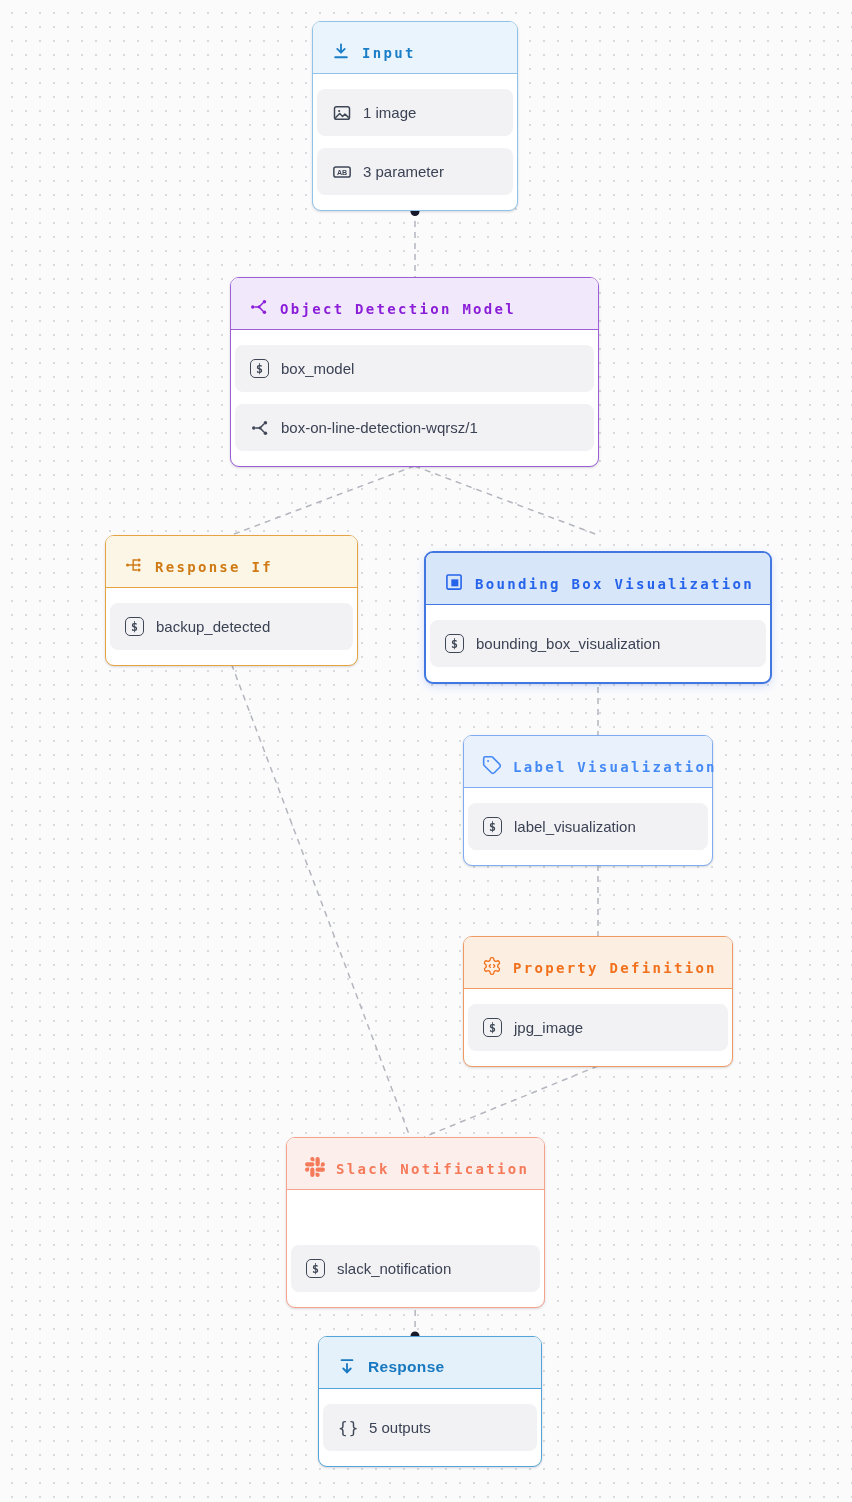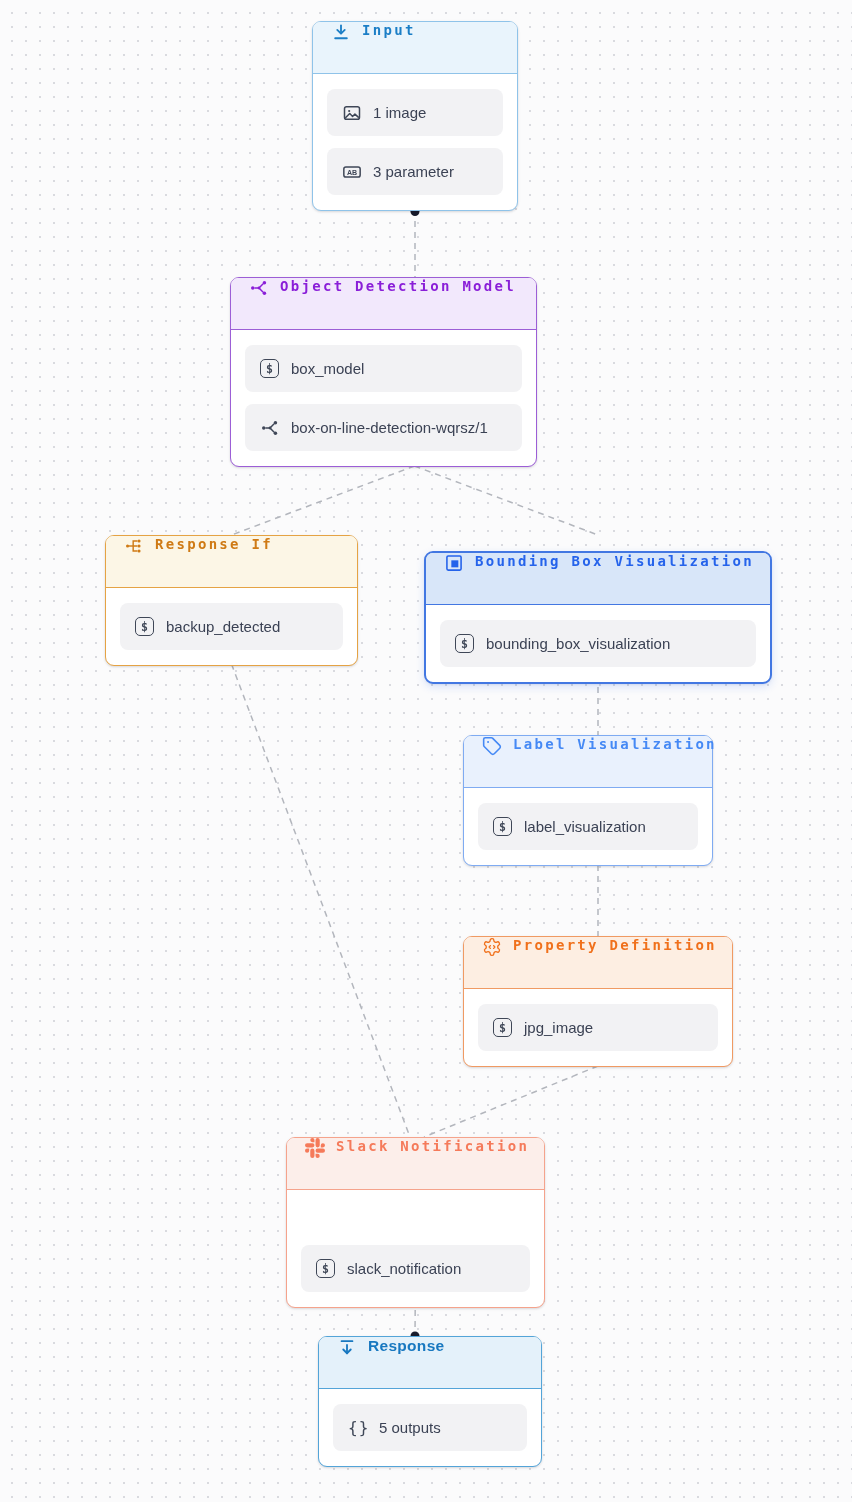--- a/index.html
+++ b/index.html
@@ -22,40 +22,40 @@
     position: absolute;
     background: #ffffff;
     border: 1.5px solid var(--border);
     border-radius: 9px;
     box-shadow: 0 1px 3px rgba(16,24,40,.10), 0 1px 2px rgba(16,24,40,.06);
     display: flex; flex-direction: column;
   }
   .node.selected { border-width: 2px; box-shadow: 0 3px 8px rgba(37,99,235,.16), 0 1px 2px rgba(16,24,40,.06); }
   .node-header {
     height: 52px; flex: 0 0 52px;
-    display: flex; align-items: flex-start; gap: 11px;
-    padding: 0 14px 2px 18px;
+    display: flex; align-items: flex-end; gap: 11px;
+    padding: 0 14px 12px 18px;
     background: var(--hbg);
     border-bottom: 1px solid var(--border);
     border-radius: 7px 7px 0 0;
     color: var(--accent);
   }
   .node-title {
     font-family: "DejaVu Sans Mono", monospace;
     font-weight: bold; font-size: 14px; letter-spacing: 2.3px;
     white-space: nowrap;
   }
   .node-title.sans {
     font-family: "Liberation Sans", sans-serif;
     font-size: 15.5px; letter-spacing: 0.3px;
   }
   .hicon { width: 20px; height: 20px; flex: 0 0 20px; display: flex; align-items: center; justify-content: center; }
   .hicon svg { width: 20px; height: 20px; display: block; }
 
-  .node-body { display: flex; flex-direction: column; gap: 12px; padding: 15px 14px; }
+  .node-body { display: flex; flex-direction: column; gap: 12px; padding: 15px 4px; }
   .pill {
     height: 47px; display: flex; align-items: center; gap: 11px;
     padding: 0 15px; background: #f2f2f4; border-radius: 8px;
     color: #3b4254; font-size: 15px; font-weight: 500;
     white-space: nowrap; overflow: hidden;
   }
   .picon { width: 20px; height: 20px; flex: 0 0 20px; display: flex; align-items: center; justify-content: flex-start; color: #3f4757; }
   .picon svg { width: 20px; height: 20px; display: block; }
   .string-badge {
     width: 19px; height: 19px; border: 1.6px solid #3f4757; border-radius: 5px;
@@ -112,21 +112,21 @@
           <svg viewBox="0 0 24 24" fill="none" stroke="currentColor" stroke-width="1.8">
             <rect x="2.2" y="6" width="19.6" height="12" rx="2.5"></rect>
             <text x="12" y="15.2" text-anchor="middle" font-size="8.5" font-weight="bold" font-family="Liberation Sans, sans-serif" fill="currentColor" stroke="none">AB</text>
           </svg>
         </span>
         <span>3 parameter</span>
       </div>
     </div>
   </div>
 
-  <div class="node" style="left: 230px; top: 277px; width: 307px; --border: #9c5ed6; --hbg: #f2e8fc; --accent: #8a1ed8;">
+  <div class="node" style="left: 230px; top: 277px; width: 369px; --border: #9c5ed6; --hbg: #f2e8fc; --accent: #8a1ed8;">
     <div class="node-header">
       <span class="hicon">
         <svg viewBox="0 0 24 24" fill="none" stroke="currentColor" stroke-width="1.8">
           <circle cx="4.5" cy="12" r="2.1" fill="currentColor" stroke="none"></circle>
           <circle cx="12" cy="12" r="1.7" fill="currentColor" stroke="none"></circle>
           <circle cx="18.5" cy="5.8" r="2.1" fill="currentColor" stroke="none"></circle>
           <circle cx="18.5" cy="18.2" r="2.1" fill="currentColor" stroke="none"></circle>
           <path d="M6.5 12h5.5M12 12l5-5M12 12l5 5"></path>
         </svg>
       </span>

